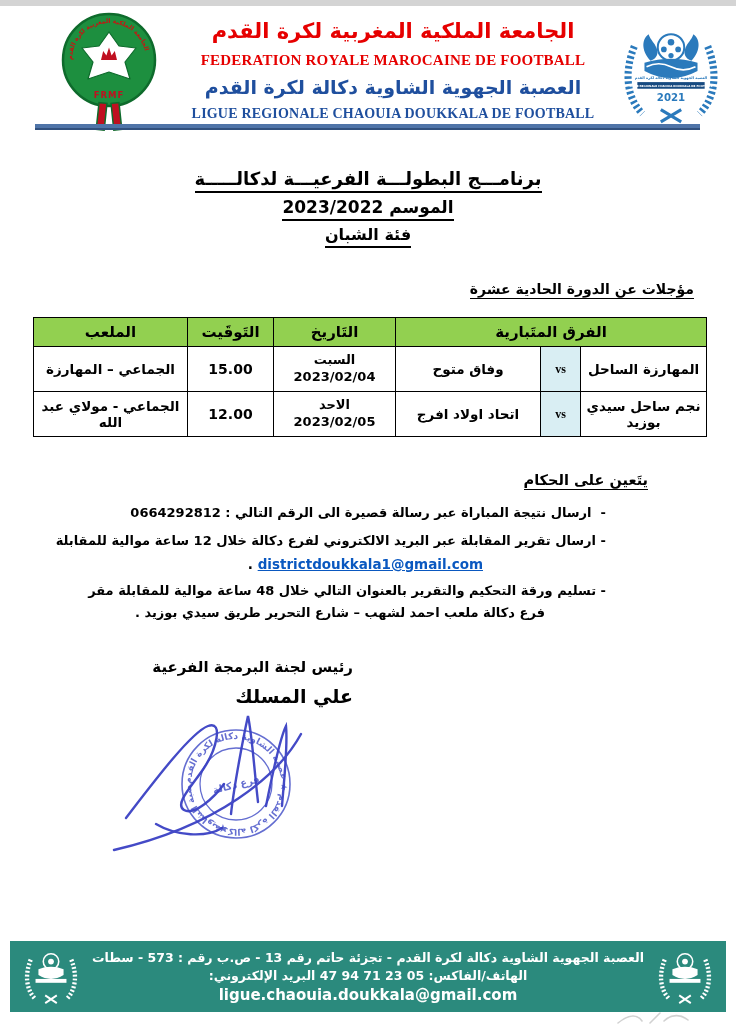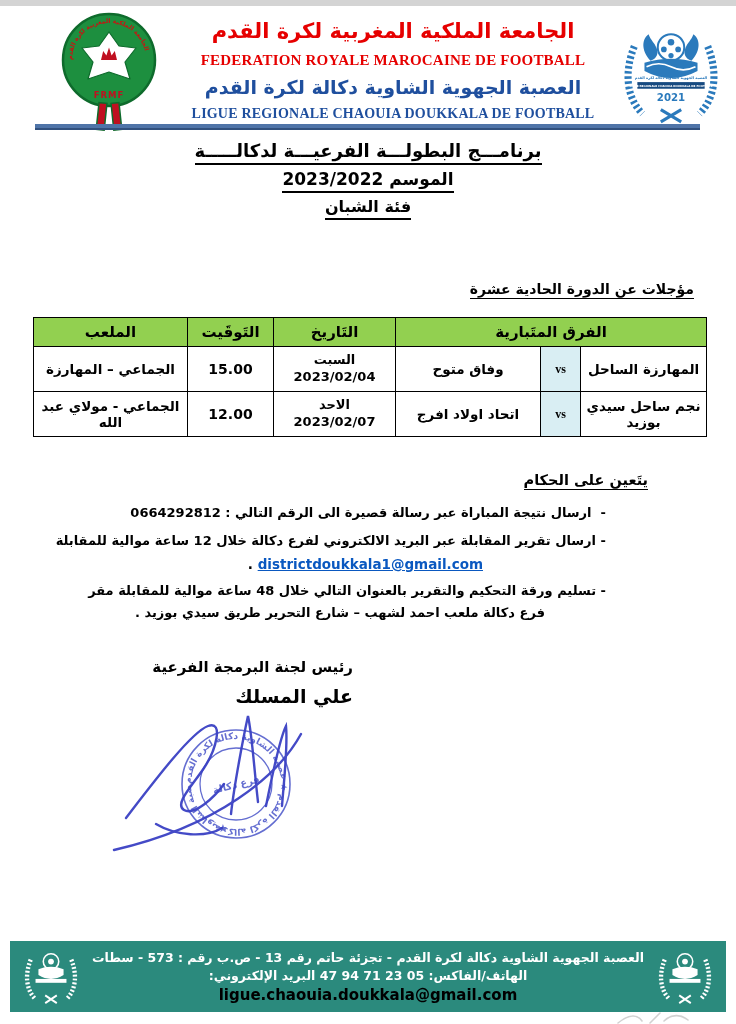--- a/index.html
+++ b/index.html
@@ -14,21 +14,21 @@
   .hdr-ar1{font-size:21px;font-weight:bold;color:var(--red);line-height:1.25;}
   .hdr-fr1{font-size:15px;font-weight:bold;color:var(--red);
            font-family:"Liberation Serif",serif;margin-top:8px;letter-spacing:.2px;}
   .hdr-ar2{font-size:19px;font-weight:bold;color:var(--blue);margin-top:7px;}
   .hdr-fr2{font-size:14px;font-weight:bold;color:var(--blue);
            font-family:"Liberation Serif",serif;margin-top:8px;letter-spacing:.2px;}
   .rule{position:absolute;top:124px;left:35px;right:36px;height:4px;
         background:var(--rule);border-bottom:2px solid #31507d;}
 
   
-  .titles{position:absolute;top:136px;left:0;width:100%;text-align:center;direction:rtl;}
+  .titles{position:absolute;top:164px;left:0;width:100%;text-align:center;direction:rtl;}
   .titles div{margin:4px 0;}
   .t-underline{display:inline-block;border-bottom:2px solid #000;padding-bottom:2px;font-weight:bold;}
   .t1{font-size:18px;} .t2{font-size:17px;} .t3{font-size:16px;}
 
   .round-note{position:absolute;top:281px;right:42px;direction:rtl;font-size:14px;font-weight:bold;
               border-bottom:1.6px solid #000;padding-bottom:1px;margin-left:28px;}
 
   
   table.sched{position:absolute;top:317px;left:33px;width:673px;border-collapse:collapse;
               direction:rtl;table-layout:fixed;}
@@ -58,21 +58,21 @@
   .sig-name{font-size:19px;font-weight:bold;margin-top:9px;}
   .stamp{position:absolute;left:96px;top:706px;}
 
   
   .footer{position:absolute;left:10px;right:10px;top:941px;height:71px;background:var(--teal);
           display:flex;align-items:center;justify-content:space-between;padding:0 12px;box-sizing:border-box;}
   .foot-center{flex:1;text-align:center;color:#fff;direction:rtl;}
   .foot-l1{font-size:12.5px;font-weight:bold;}
   .foot-l2{font-size:12.5px;font-weight:bold;margin-top:3px;}
   .foot-email{font-size:15px;font-weight:bold;margin-top:3px;direction:ltr;}
-  .foot-email a{color:#000000;text-decoration:none;}
+  .foot-email a{color:#ffffff;text-decoration:none;}
   .corner-mark{position:absolute;left:612px;top:1010px;opacity:.45;}
 </style>
 </head>
 <body>
 
 <div class="page">
   <div class="scan-strip"></div>
 
   <div class="hdr-left">
     <svg width="118" height="124" viewBox="0 0 118 124">
@@ -163,21 +163,21 @@
         </td>
         <td class="time">15.00</td>
         <td class="venue">الجماعي – المهارزة</td>
       </tr>
       <tr>
         <td class="team">نجم ساحل سيدي بوزيد</td>
         <td class="vs">vs</td>
         <td class="team">اتحاد اولاد افرج</td>
         <td class="date">
           <div>الاحد</div>
-          <div>2023/02/07</div>
+          <div>2023/02/05</div>
         </td>
         <td class="time">12.00</td>
         <td class="venue">الجماعي - مولاي عبد الله</td>
       </tr>
     </tbody>
   </table>
 
   <div class="refs">
     <div class="ref-head">
       <span>يتَعين على الحكام</span>

